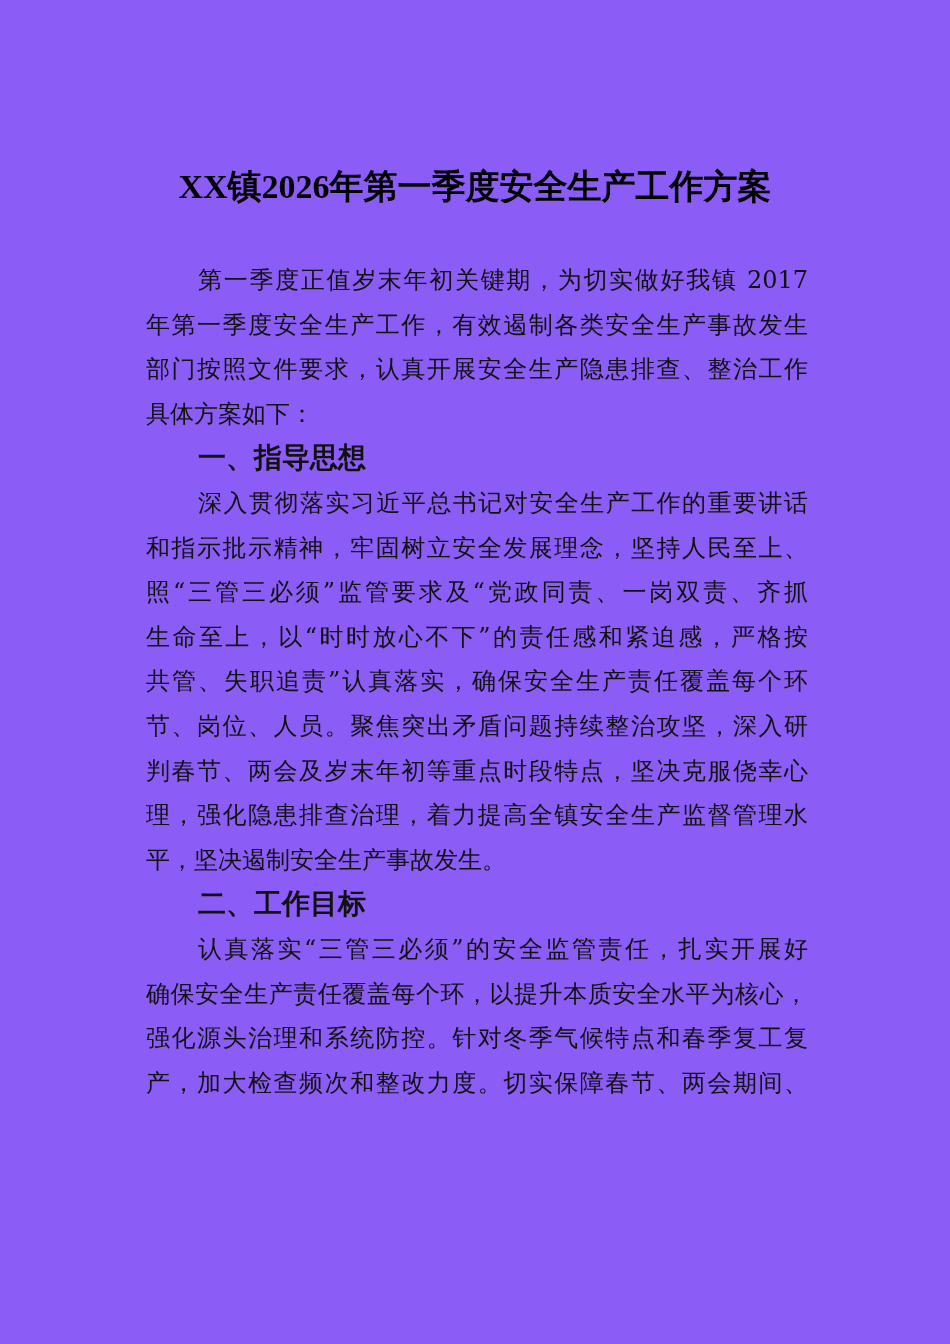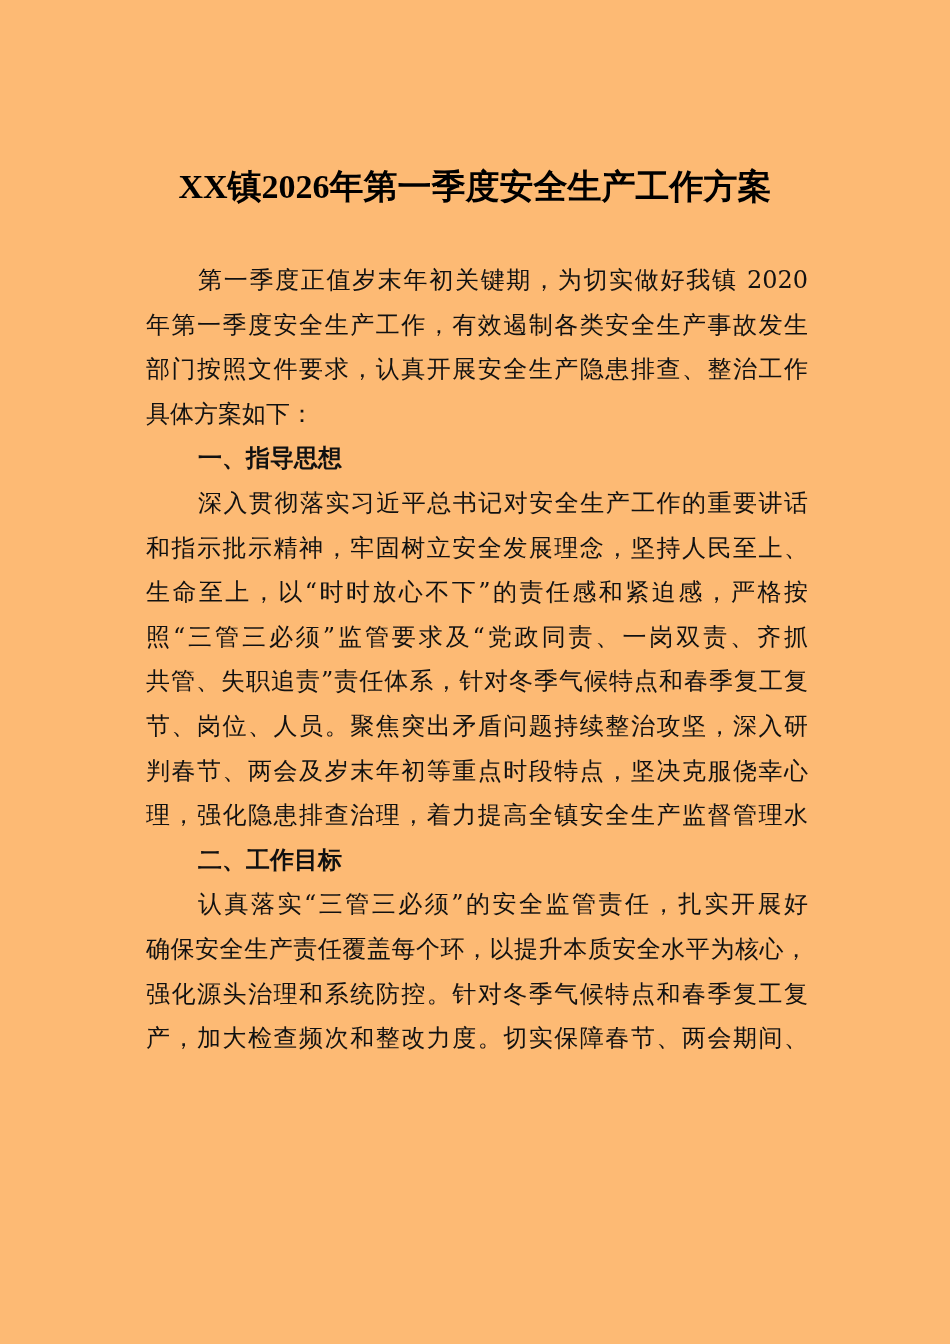--- a/index.html
+++ b/index.html
@@ -14,21 +14,21 @@
       overflow: hidden;
       font-family: "DejaVu Serif", "Liberation Serif", serif;
       color: #111111;
     }
     .page {
       position: absolute;
       left: 0;
       top: 0;
       width: 950px;
       height: 1344px;
-      background: #fdba74;
+      background: #8b5cf6;
     }
     .title {
       position: absolute;
       left: 0;
       top: 163px;
       width: 950px;
       text-align: center;
       font-family: "Liberation Serif", "DejaVu Serif", serif;
       font-weight: bold;
       font-size: 34px;
@@ -54,48 +54,49 @@
     }
     .line.indent {
       padding-left: 52px;
     }
     .line.last {
       text-align-last: left;
     }
     .heading {
       height: 44.6px;
       line-height: 44.6px;
-      font-size: 24px;
+      font-size: 28px;
       font-weight: bold;
       padding-left: 52px;
       font-family: "DejaVu Sans", "Liberation Sans", sans-serif;
       white-space: nowrap;
     }
   </style>
 </head>
 <body>
 
 <div class="page">
   <div class="title">XX镇2026年第一季度安全生产工作方案</div>
 
   <div class="body-text">
-    <div class="line indent">第一季度正值岁末年初关键期，为切实做好我镇 2020</div>
+    <div class="line indent">第一季度正值岁末年初关键期，为切实做好我镇 2017</div>
     <div class="line">年第一季度安全生产工作，有效遏制各类安全生产事故发生</div>
     <div class="line">部门按照文件要求，认真开展安全生产隐患排查、整治工作</div>
     <div class="line last">具体方案如下：</div>
 
     <div class="heading">一、指导思想</div>
     <div class="line indent">深入贯彻落实习近平总书记对安全生产工作的重要讲话</div>
     <div class="line">和指示批示精神，牢固树立安全发展理念，坚持人民至上、</div>
+    <div class="line">照“三管三必须”监管要求及“党政同责、一岗双责、齐抓</div>
     <div class="line">生命至上，以“时时放心不下”的责任感和紧迫感，严格按</div>
-    <div class="line">照“三管三必须”监管要求及“党政同责、一岗双责、齐抓</div>
-    <div class="line">共管、失职追责”责任体系，针对冬季气候特点和春季复工复</div>
+    <div class="line">共管、失职追责”认真落实，确保安全生产责任覆盖每个环</div>
     <div class="line">节、岗位、人员。聚焦突出矛盾问题持续整治攻坚，深入研</div>
     <div class="line">判春节、两会及岁末年初等重点时段特点，坚决克服侥幸心</div>
     <div class="line">理，强化隐患排查治理，着力提高全镇安全生产监督管理水</div>
+    <div class="line last">平，坚决遏制安全生产事故发生。</div>
 
     <div class="heading">二、工作目标</div>
     <div class="line indent">认真落实“三管三必须”的安全监管责任，扎实开展好</div>
     <div class="line">确保安全生产责任覆盖每个环，以提升本质安全水平为核心，</div>
     <div class="line">强化源头治理和系统防控。针对冬季气候特点和春季复工复</div>
     <div class="line">产，加大检查频次和整改力度。切实保障春节、两会期间、</div>
   </div>
 </div>
 
 </body></html>

